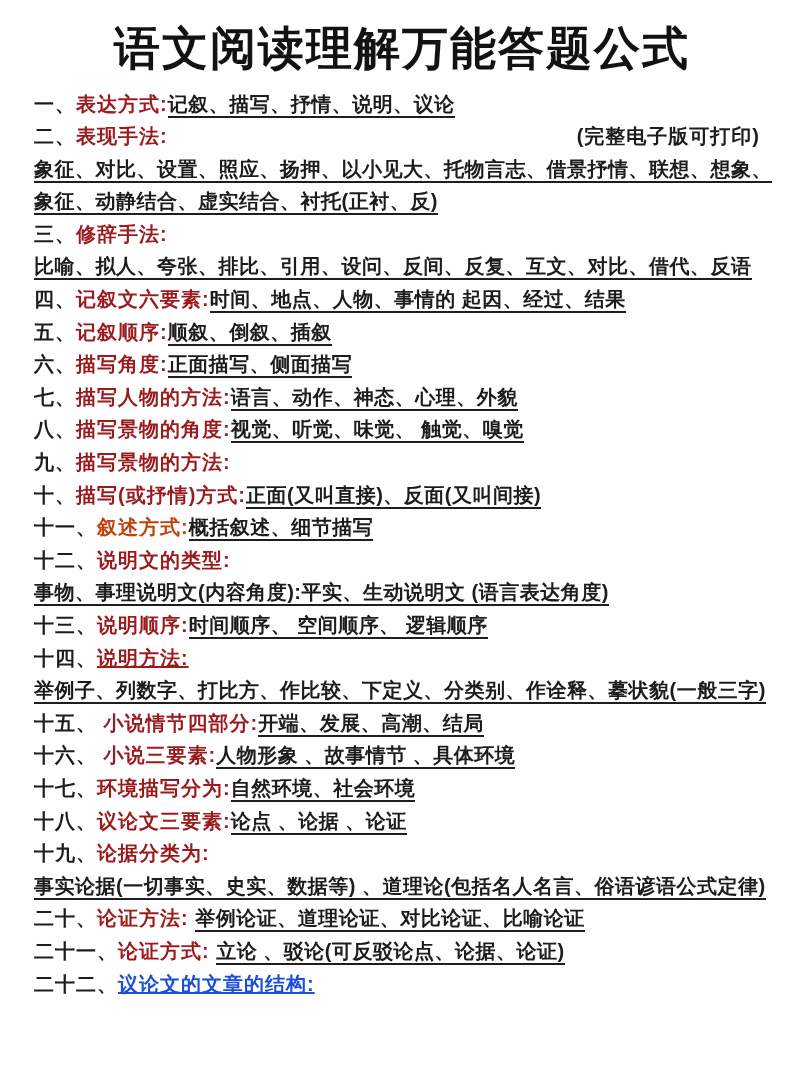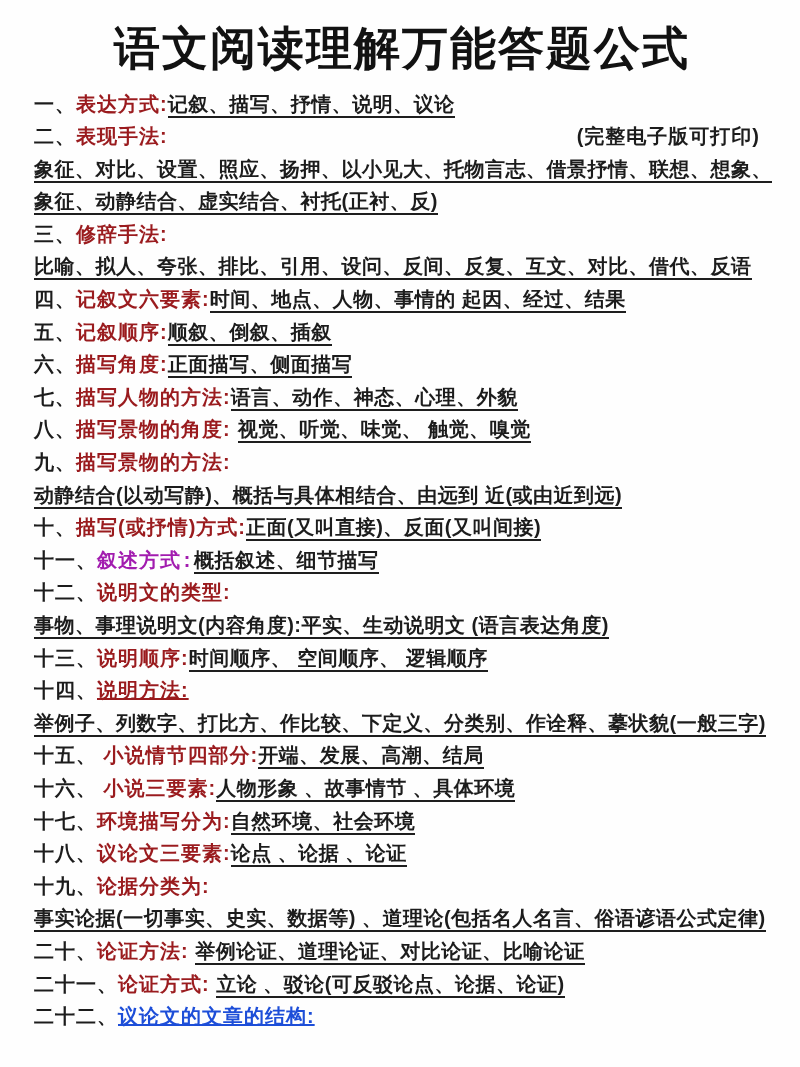--- a/index.html
+++ b/index.html
@@ -71,25 +71,24 @@
       <div class="line"><span class="prefix">一、</span><span class="head" style="color: rgb(154, 27, 30);">表达方式:</span><span class="body" style="color: rgb(28, 28, 28); border-bottom-color: rgb(30, 30, 30);">记叙、描写、抒情、说明、议论</span></div>
       <div class="line"><span class="prefix">二、</span><span class="head" style="color: rgb(154, 27, 30);">表现手法:</span><span class="note">(完整电子版可打印)</span></div>
       <div class="line"><span class="body" style="color: rgb(28, 28, 28); border-bottom-color: rgb(30, 30, 30);">象征、对比、设置、照应、扬押、以小见大、托物言志、借景抒情、联想、想象、</span></div>
       <div class="line"><span class="body" style="color: rgb(28, 28, 28); border-bottom-color: rgb(30, 30, 30);">象征、动静结合、虚实结合、衬托(正衬、反)</span></div>
       <div class="line"><span class="prefix">三、</span><span class="head" style="color: rgb(154, 27, 30);">修辞手法:</span></div>
       <div class="line"><span class="body" style="color: rgb(28, 28, 28); border-bottom-color: rgb(30, 30, 30);">比喻、拟人、夸张、排比、引用、设问、反间、反复、互文、对比、借代、反语</span></div>
       <div class="line"><span class="prefix">四、</span><span class="head" style="color: rgb(154, 27, 30);">记叙文六要素:</span><span class="body" style="color: rgb(28, 28, 28); border-bottom-color: rgb(30, 30, 30);">时间、地点、人物、事情的 起因、经过、结果</span></div>
       <div class="line"><span class="prefix">五、</span><span class="head" style="color: rgb(154, 27, 30);">记叙顺序:</span><span class="body" style="color: rgb(28, 28, 28); border-bottom-color: rgb(30, 30, 30);">顺叙、倒叙、插叙</span></div>
       <div class="line"><span class="prefix">六、</span><span class="head" style="color: rgb(154, 27, 30);">描写角度:</span><span class="body" style="color: rgb(28, 28, 28); border-bottom-color: rgb(30, 30, 30);">正面描写、侧面描写</span></div>
       <div class="line"><span class="prefix">七、</span><span class="head" style="color: rgb(154, 27, 30);">描写人物的方法:</span><span class="body" style="color: rgb(28, 28, 28); border-bottom-color: rgb(30, 30, 30);">语言、动作、神态、心理、外貌</span></div>
-      <div class="line"><span class="prefix">八、</span><span class="head" style="color: rgb(154, 27, 30);">描写景物的角度:</span><span class="body" style="color: rgb(28, 28, 28); border-bottom-color: rgb(30, 30, 30); margin-left: 7px;">视觉、听觉、味觉、 触觉、嗅觉</span></div>
+      <div class="line"><span class="prefix">八、</span><span class="head" style="color: rgb(154, 27, 30);">描写景物的角度:</span><span class="body" style="color: rgb(28, 28, 28); border-bottom-color: rgb(30, 30, 30);">视觉、听觉、味觉、 触觉、嗅觉</span></div>
       <div class="line"><span class="prefix">九、</span><span class="head" style="color: rgb(154, 27, 30);">描写景物的方法:</span></div>
-      <div class="line"><span class="body" style="color: rgb(28, 28, 28); border-bottom-color: rgb(30, 30, 30);">动静结合(以动写静)、概括与具体相结合、由远到 近(或由近到远)</span></div>
       <div class="line"><span class="prefix">十、</span><span class="head" style="color: rgb(154, 27, 30);">描写(或抒情)方式:</span><span class="body" style="color: rgb(28, 28, 28); border-bottom-color: rgb(30, 30, 30);">正面(又叫直接)、反面(又叫间接)</span></div>
-      <div class="line"><span class="prefix">十一、</span><span class="head" style="color: #a21caf; font-family: Liberation Mono, monospace;">叙述方式:</span><span class="body" style="color: rgb(28, 28, 28); border-bottom-color: rgb(30, 30, 30);">概括叙述、细节描写</span></div>
+      <div class="line"><span class="prefix">十一、</span><span class="head" style="color: #c2410c;">叙述方式:</span><span class="body" style="color: rgb(28, 28, 28); border-bottom-color: rgb(30, 30, 30);">概括叙述、细节描写</span></div>
       <div class="line"><span class="prefix">十二、</span><span class="head" style="color: rgb(154, 27, 30);">说明文的类型:</span></div>
       <div class="line"><span class="body" style="color: rgb(28, 28, 28); border-bottom-color: rgb(30, 30, 30);">事物、事理说明文(内容角度):平实、生动说明文 (语言表达角度)</span></div>
       <div class="line"><span class="prefix">十三、</span><span class="head" style="color: rgb(154, 27, 30);">说明顺序:</span><span class="body" style="color: rgb(28, 28, 28); border-bottom-color: rgb(30, 30, 30);">时间顺序、 空间顺序、 逻辑顺序</span></div>
       <div class="line"><span class="prefix">十四、</span><span class="head" style="color: rgb(154, 27, 30); text-decoration: underline;">说明方法:</span></div>
       <div class="line"><span class="body" style="color: rgb(28, 28, 28); border-bottom-color: rgb(30, 30, 30);">举例子、列数字、打比方、作比较、下定义、分类别、作诠释、摹状貌(一般三字)</span></div>
       <div class="line"><span class="prefix">十五、 </span><span class="head" style="color: rgb(154, 27, 30);">小说情节四部分:</span><span class="body" style="color: rgb(28, 28, 28); border-bottom-color: rgb(30, 30, 30);">开端、发展、高潮、结局</span></div>
       <div class="line"><span class="prefix">十六、 </span><span class="head" style="color: rgb(154, 27, 30);">小说三要素:</span><span class="body" style="color: rgb(28, 28, 28); border-bottom-color: rgb(30, 30, 30);">人物形象 、故事情节 、具体环境</span></div>
       <div class="line"><span class="prefix">十七、</span><span class="head" style="color: rgb(154, 27, 30);">环境描写分为:</span><span class="body" style="color: rgb(28, 28, 28); border-bottom-color: rgb(30, 30, 30);">自然环境、社会环境</span></div>
       <div class="line"><span class="prefix">十八、</span><span class="head" style="color: rgb(154, 27, 30);">议论文三要素:</span><span class="body" style="color: rgb(28, 28, 28); border-bottom-color: rgb(30, 30, 30);">论点 、论据 、论证</span></div>
       <div class="line"><span class="prefix">十九、</span><span class="head" style="color: rgb(154, 27, 30);">论据分类为:</span></div>

